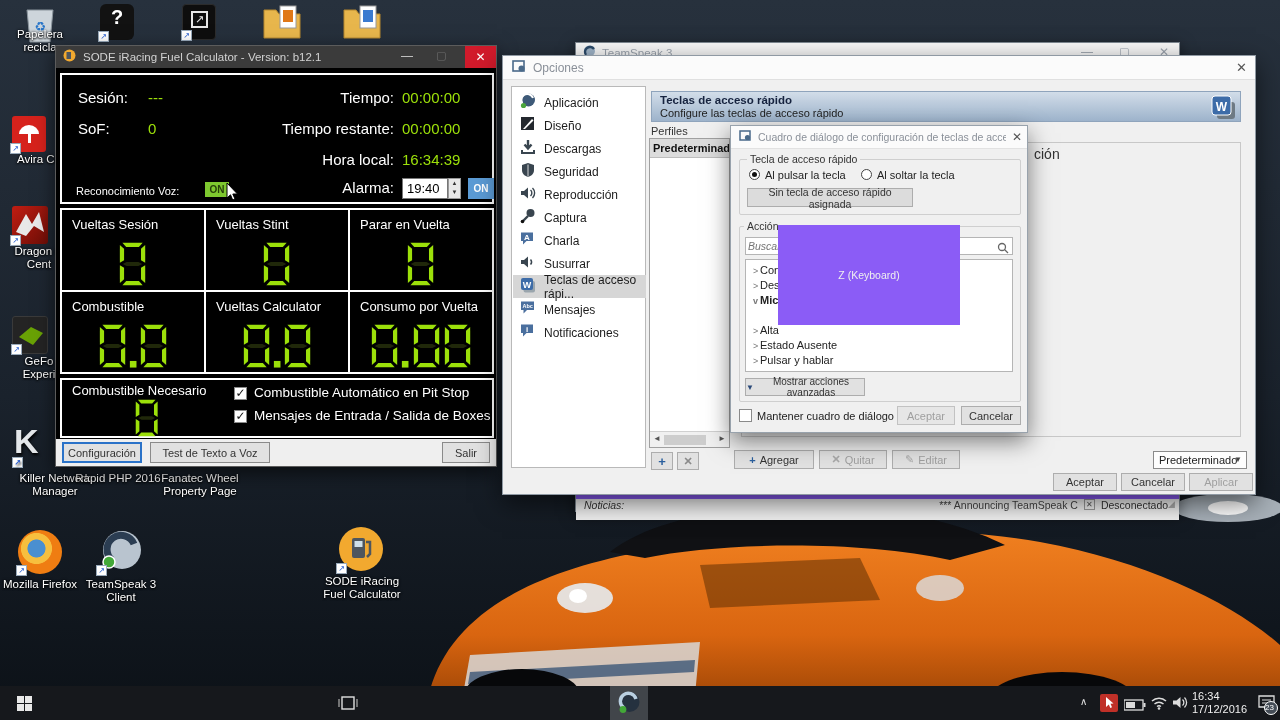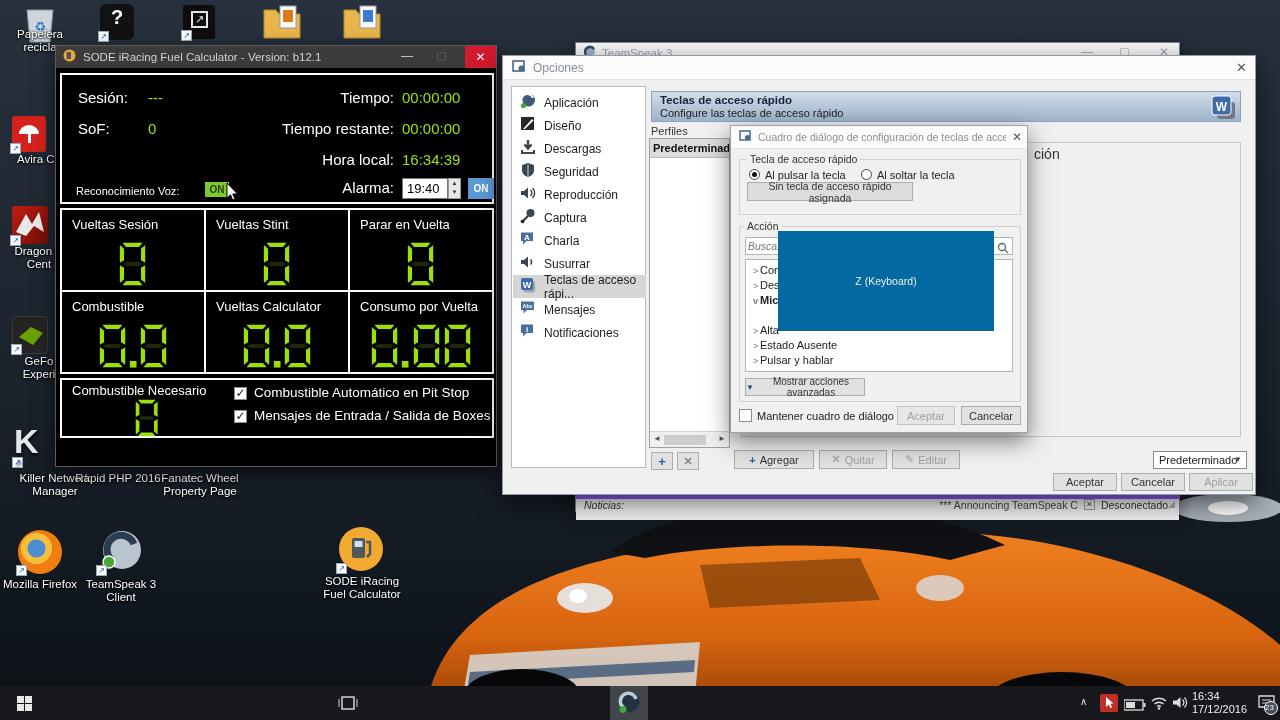--- a/index.html
+++ b/index.html
@@ -356,20 +356,25 @@
           <polygon points="0,5 10,14 10,41 0,47" fill="#9ce00a"></polygon>
           <polygon points="7,50 16,45 44,45 53,50 44,55 16,55" fill="#20280a"></polygon>
         </svg>
       </div>
     <span class="cb" style="left:172px;top:7px">✓</span>
     <span class="fl" style="left:192px;top:5px;font-size:13.5px">Combustible Automático en Pit Stop</span>
     <span class="cb" style="left:172px;top:30px">✓</span>
     <span class="fl" style="left:192px;top:28px;font-size:13.5px">Mensajes de Entrada / Salida de Boxes</span>
   </div>
 
+  <div class="a" style="left:0;top:393px;width:440px;height:27px;background:#efefef">
+    <button class="btn" style="left:6px;top:3px;width:80px;height:21px;border:2px solid #2a72c8">Configuración</button>
+    <button class="btn" style="left:94px;top:3px;width:120px;height:21px;border:1px solid #8a8a8a">Test de Texto a Voz</button>
+    <button class="btn" style="left:386px;top:3px;width:48px;height:21px;border:1px solid #8a8a8a">Salir</button>
+  </div>
 </div>
 
 <div class="a" style="left:502px;top:55px;width:754px;height:440px;z-index:10;background:#f0f0f0;border:1px solid #8f99a3;box-shadow:0 8px 24px rgba(0,0,0,.55)">
   <div class="a" style="left:0;top:0;width:752px;height:24px;background:#fbfbfb;border-bottom:1px solid #e0e0e0;display:flex;align-items:center">
     <span style="margin-left:9px"><svg width="14" height="14">
           <rect x="1" y="2" width="11" height="10" fill="none" stroke="#4a6a8a" stroke-width="1.6"></rect>
           <circle cx="9.5" cy="9.5" r="3" fill="#4a6a8a"></circle>
         </svg></span>
     <span style="margin-left:7px;font-size:12px;color:#8a9099">Opciones</span>
     <span class="a" style="left:733px;top:4px;color:#555;font-size:13px">✕</span>
@@ -520,21 +525,21 @@
     <span style="margin-left:6px;font-size:10.5px;color:#8a9099;width:248px;overflow:hidden;white-space:nowrap">Cuadro de diálogo de configuración de teclas de acces...</span>
     <span class="a" style="left:281px;top:4px;color:#555;font-size:12px">✕</span>
   </div>
 
   <div class="grp" style="left:8px;top:33px;width:282px;height:56px"></div>
   <span class="grplbl" style="left:16px;top:27px">Tecla de acceso rápido</span>
   <span class="radio sel" style="left:18px;top:43px"></span>
   <span class="a nw" style="left:34px;top:43px;font-size:11px;color:#222">Al pulsar la tecla</span>
   <span class="radio" style="left:130px;top:43px"></span>
   <span class="a nw" style="left:146px;top:43px;font-size:11px;color:#222">Al soltar la tecla</span>
-  <button class="btn" style="left:16px;top:56px;width:166px;height:19px;background:#dcdcdc;font-size:10.5px">Sin tecla de acceso rápido asignada</button>
+  <button class="btn" style="left:16px;top:62px;width:166px;height:19px;background:#dcdcdc;font-size:10.5px">Sin tecla de acceso rápido asignada</button>
 
   <div class="grp" style="left:8px;top:100px;width:282px;height:176px"></div>
   <span class="grplbl" style="left:13px;top:94px">Acción</span>
 
   <div class="a" style="left:14px;top:111px;width:268px;height:18px;background:#fff;border:1px solid #b5b5b5">
     <input style="position: absolute; left: 2px; top: 1px; width: 245px; height: 14px; border: 0px; outline: 0px; font-size: 10.5px; font-style: italic; color: rgb(85, 85, 85); font-family: inherit;" placeholder="Buscar...">
     <span class="a" style="right:3px;top:2px"><svg width="12" height="12">
           <circle cx="5" cy="5" r="3.5" fill="none" stroke="#666" stroke-width="1.3"></circle>
           <path d="M7.5,7.5 L11,11" stroke="#666" stroke-width="1.3"></path>
         </svg></span>
@@ -542,21 +547,21 @@
 
   <div class="a" style="left:14px;top:133px;width:268px;height:113px;background:#fff;border:1px solid #b5b5b5;overflow:hidden">
     <div class="treeitem" style="top:4px"><span class="tchev">&gt;</span><span>Con</span></div>
     <div class="treeitem" style="top:19px"><span class="tchev">&gt;</span><span>Des</span></div>
     <div class="treeitem" style="top:34px;font-weight:bold"><span class="tchev">v</span><span>Mic</span></div>
     <div class="treeitem" style="top:64px"><span class="tchev">&gt;</span><span>Alta</span></div>
     <div class="treeitem" style="top:79px"><span class="tchev">&gt;</span><span>Estado Ausente</span></div>
     <div class="treeitem" style="top:94px"><span class="tchev">&gt;</span><span>Pulsar y hablar</span></div>
   </div>
 
-  <div class="a" style="left:47px;top:105px;width:216px;height:100px;background:#0369a1;z-index:5">
+  <div class="a" style="left:47px;top:99px;width:182px;height:100px;background:#8b5cf6;z-index:5">
     <div style="position:absolute;left:0;top:44px;width:100%;text-align:center;font-size:10.5px;color:#efefef">Z (Keyboard)</div>
   </div>
 
   <button class="btn" style="left:14px;top:252px;width:120px;height:18px;font-size:10px">
       <span style="color:#2b4a7a;font-size:8px">▼</span>
       <span>Mostrar acciones avanzadas</span>
     </button>
 
   <span class="cb" style="left:8px;top:283px"></span>
   <span class="a nw" style="left:26px;top:284px;font-size:11px;color:#222">Mantener cuadro de diálogo abierto</span>

